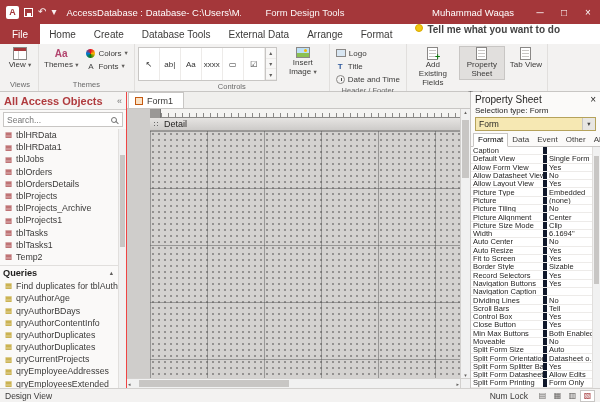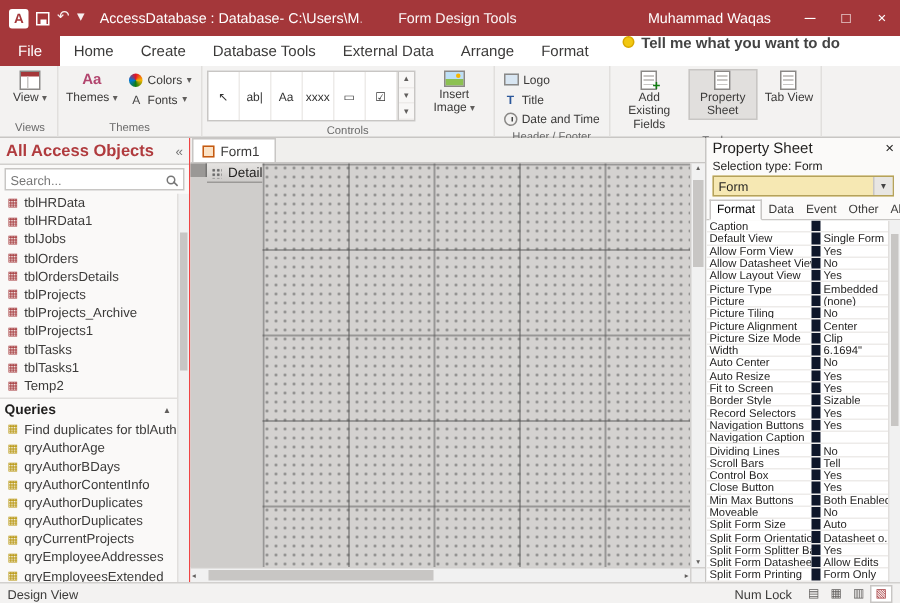--- a/index.html
+++ b/index.html
@@ -81,21 +81,21 @@
 .nav-group .chev{margin-left:auto;font-size:6.5px;color:#605E5C;}
 .nav-scroll{position:absolute;right:0;top:0;bottom:0;width:8px;background:#F1F1F1;border-left:1px solid #E1DFDD;}
 .nav-thumb{position:absolute;left:1px;right:1px;top:26px;height:92px;background:#C8C6C4;}
 
 
 .doc{position:absolute;left:127px;top:92px;right:130px;bottom:14px;background:#E9E7E5;display:flex;flex-direction:column;}
 .tabstrip{height:17px;flex:none;background:#F0EFED;border-bottom:1px solid #C8C6C4;display:flex;align-items:flex-end;padding-left:1px;}
 .doctab{height:16px;display:flex;align-items:center;gap:4px;background:#fff;border:1px solid #C8C6C4;border-bottom:none;padding:0 10px 0 6px;font-size:9px;color:#3B3A39;}
 .form-glyph{width:8px;height:8px;border:1px solid #C45911;background:#FBE2C5;flex:none;}
 .doc-body{flex:1;position:relative;}
-.canvas{position:absolute;left:0;top:0;right:10px;bottom:10px;display:flex;background:#CFCDCB;}
+.canvas{position:absolute;left:0;top:0;right:10px;bottom:10px;display:flex;flex-direction:column;background:#CFCDCB;padding-left:23px;}
 .ruler{height:9px;flex:none;display:flex;}
 .ruler-corner{width:11px;background:#9A9896;border-right:1px solid #767574;flex:none;}
 .ruler-scale{flex:1;background-color:#F5F4F2;background-image:repeating-linear-gradient(to right,#8A8886 0 1px,transparent 1px 7px);background-size:100% 4px;background-position:left bottom;background-repeat:no-repeat;border-bottom:1px solid #8A8886;}
 .detailbar{height:13px;flex:none;background:linear-gradient(#E6E4E2,#CDCBC9);border-bottom:1px solid #9B9997;display:flex;align-items:center;gap:4px;padding-left:3px;font-size:9px;color:#201F1E;}
 .grip{width:7px;height:7px;flex:none;background-image:radial-gradient(#6B6B6B 0.8px,transparent 1px);background-size:3px 3px;}
 .grid{flex:1;background-color:#D4D2D0;background-image:
  linear-gradient(to right,rgba(80,80,80,.45) 1px,transparent 1px),
  linear-gradient(to bottom,rgba(80,80,80,.45) 1px,transparent 1px),
  radial-gradient(rgba(60,60,60,.55) .6px,transparent 1.1px);
  background-size:57px 100%,100% 57px,6px 6px;}
@@ -111,21 +111,21 @@
 .props-close{margin-left:auto;font-size:10px;color:#201F1E;line-height:1;}
 .props-seltype{flex:none;padding:0 4px 2px;font-size:8px;color:#201F1E;}
 .props-combo{flex:none;margin:0 4px 2px;height:14px;border:1px solid #B5A25B;background:#F6E8B3;display:flex;align-items:stretch;}
 .props-combo .val{flex:1;display:flex;align-items:center;padding-left:3px;font-size:8.5px;}
 .props-combo .cdd{width:13px;background:#E8E6E3;border-left:1px solid #C8C6C4;display:flex;align-items:center;justify-content:center;font-size:6.5px;color:#444;}
 .props-tabs{flex:none;display:flex;align-items:flex-end;height:14px;padding:0 2px;border-bottom:1px solid #C8C6C4;font-size:8px;}
 .ptab{padding:1px 4px 2px;color:#3B3A39;}
 .ptab.active{background:#fff;border:1px solid #C8C6C4;border-bottom:1px solid #fff;margin-bottom:-1px;color:#000;}
 .props-grid{flex:1;overflow:hidden;position:relative;background:#fff;padding-right:8px;}
 .prow{display:flex;height:8.3px;align-items:stretch;border-bottom:1px solid #EDEBE9;}
-.pname{width:76px;flex:none;display:flex;align-items:center;padding-left:2px;font-size:7.5px;white-space:nowrap;overflow:hidden;border-right:6px solid #0f172a;}
+.pname{width:76px;flex:none;display:flex;align-items:center;padding-left:2px;font-size:7.5px;white-space:nowrap;overflow:hidden;border-right:4px solid #0f172a;}
 .pval{flex:1;display:flex;align-items:center;padding-left:2px;font-size:7.5px;white-space:nowrap;overflow:hidden;}
 .props-scroll{position:absolute;right:0;top:0;bottom:0;width:8px;background:#F1F1F1;border-left:1px solid #E1DFDD;}
 .props-thumb{position:absolute;left:1px;right:1px;top:9px;height:128px;background:#C8C6C4;}
 
 
 .status{position:absolute;left:0;right:0;bottom:0;height:14px;background:#F3F2F1;border-top:1px solid #D2D0CE;display:flex;align-items:center;padding:0 5px;font-size:8.5px;color:#3B3A39;text-align:center;}
 .status-right{margin-left:auto;display:flex;align-items:center;gap:7px;}
 .sb-icons{display:flex;}
 .sb-icon{width:15px;height:12px;display:flex;align-items:center;justify-content:center;font-size:8px;color:#605E5C;border:1px solid transparent;}
 .sb-icon.active{background:#fff;border-color:#C8C6C4;color:#A4373A;}

